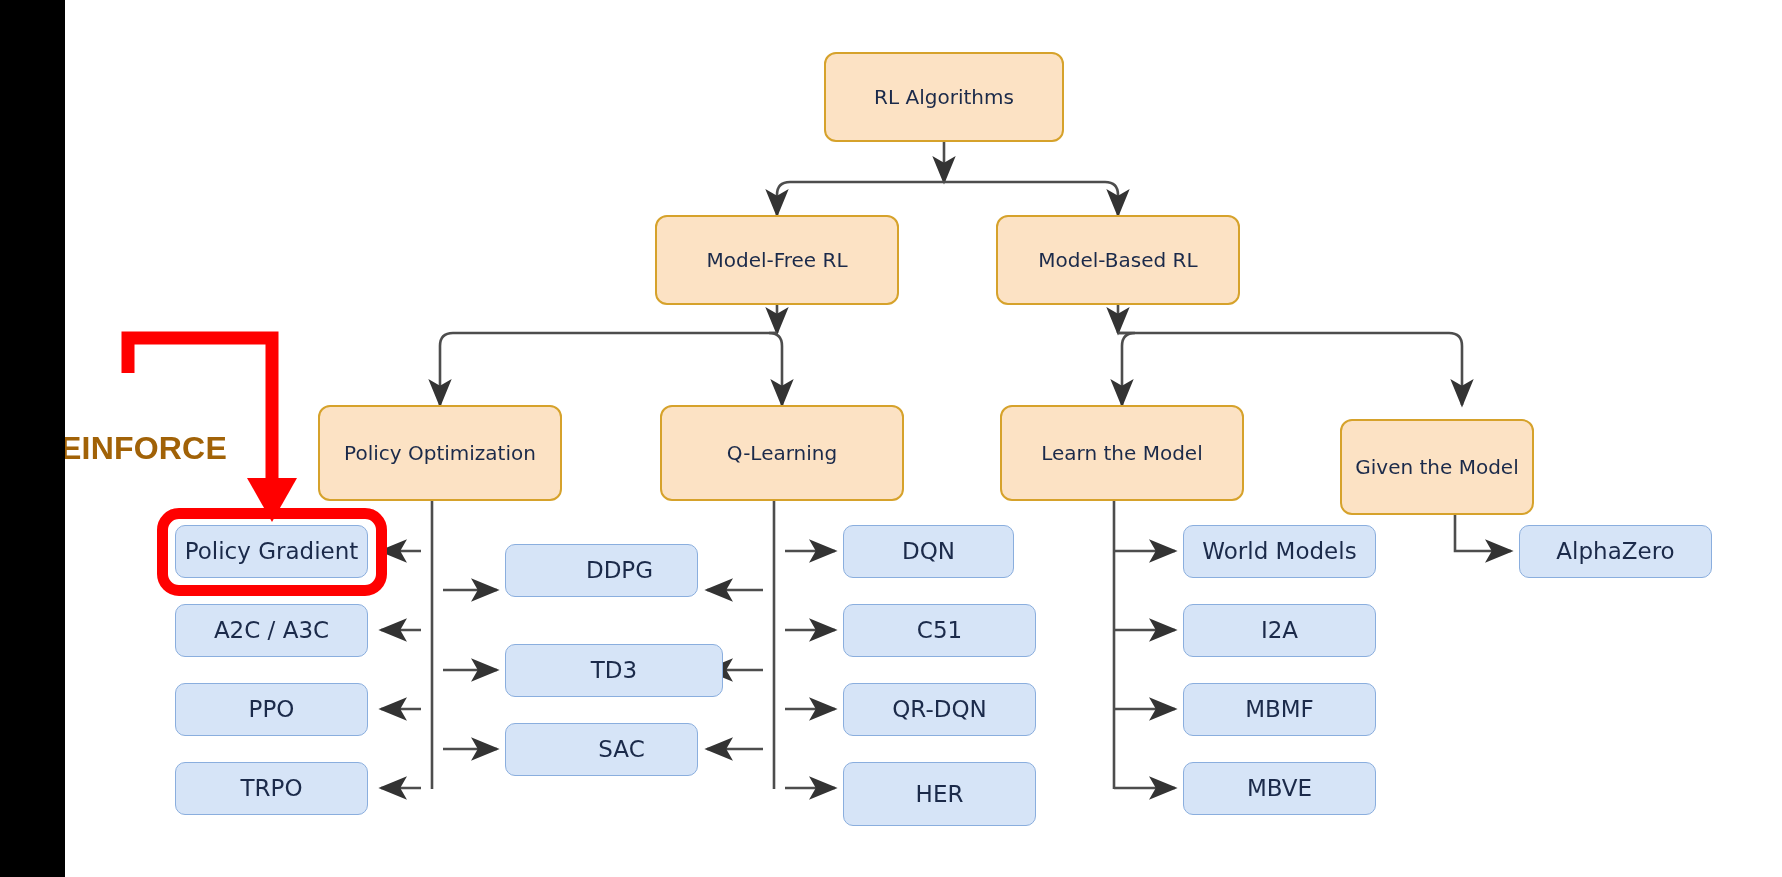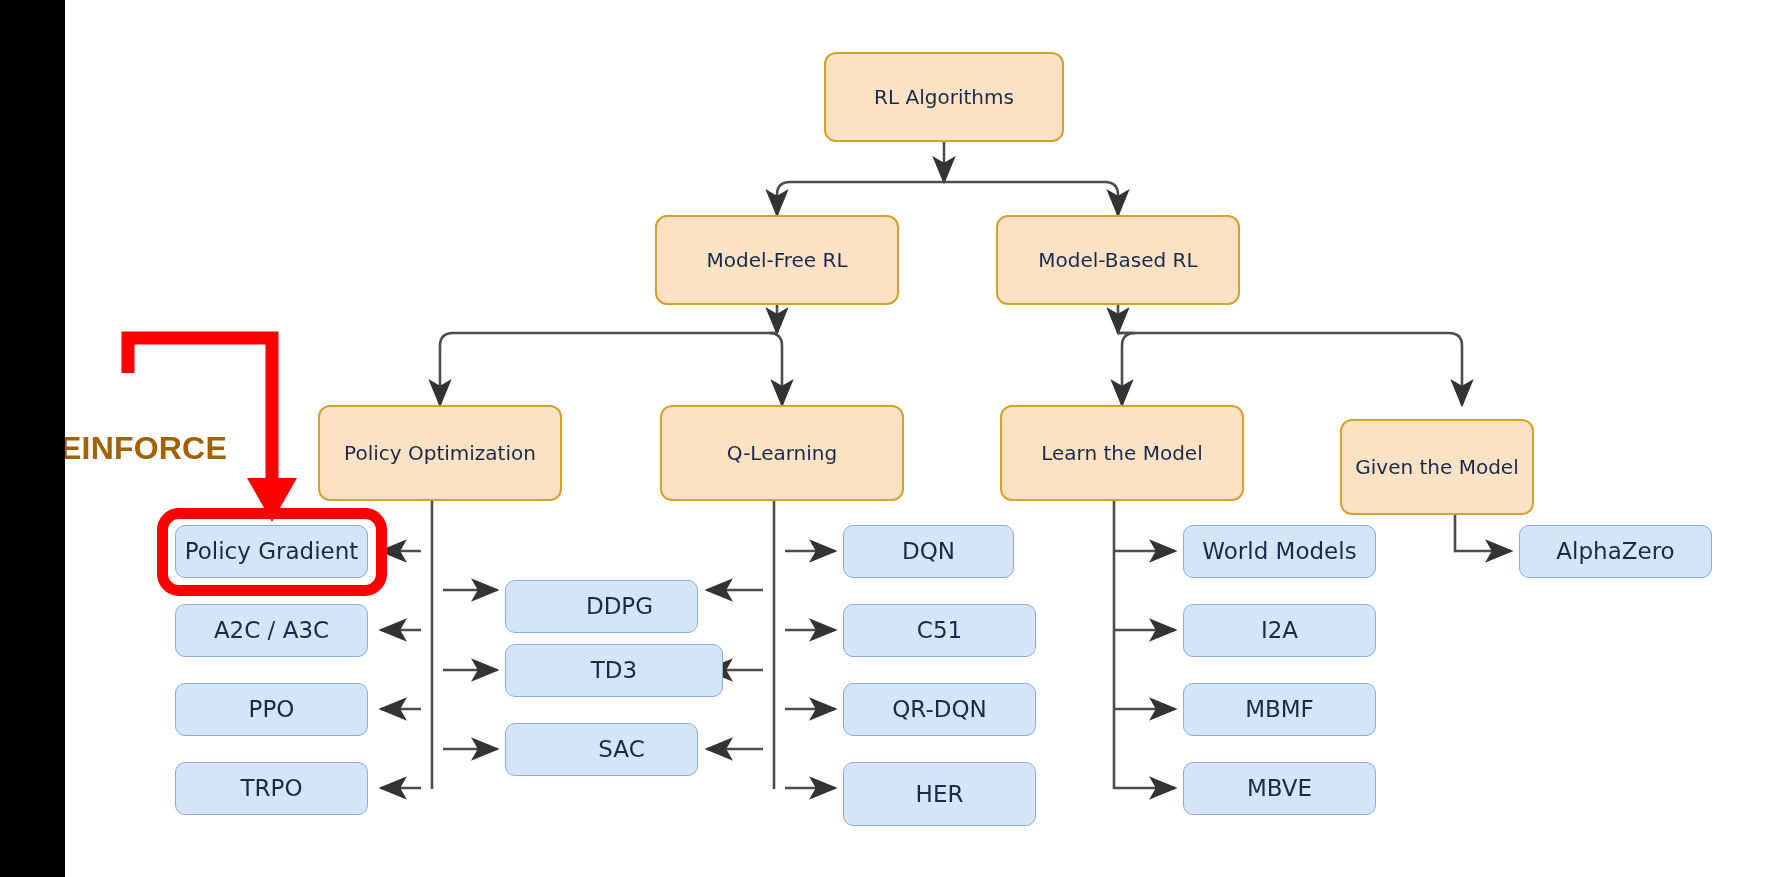--- a/index.html
+++ b/index.html
@@ -116,21 +116,21 @@
   <div class="nodebox blue" style="left:175px;top:604px;width:193px;height:53px;">
     <span>A2C / A3C</span>
   </div>
   <div class="nodebox blue" style="left:175px;top:683px;width:193px;height:53px;">
     <span>PPO</span>
   </div>
   <div class="nodebox blue" style="left:175px;top:762px;width:193px;height:53px;">
     <span>TRPO</span>
   </div>
 
-  <div class="nodebox blue" style="left:505px;top:580px;width:193px;height:53px;padding-left:36px;">
+  <div class="nodebox blue" style="left:505px;top:544px;width:193px;height:53px;padding-left:36px;">
     <span>DDPG</span>
   </div>
   <div class="nodebox blue" style="left:505px;top:644px;width:218px;height:53px;">
     <span>TD3</span>
   </div>
   <div class="nodebox blue" style="left:505px;top:723px;width:193px;height:53px;padding-left:40px;">
     <span>SAC</span>
   </div>
 
   <div class="nodebox blue" style="left:843px;top:525px;width:171px;height:53px;">

